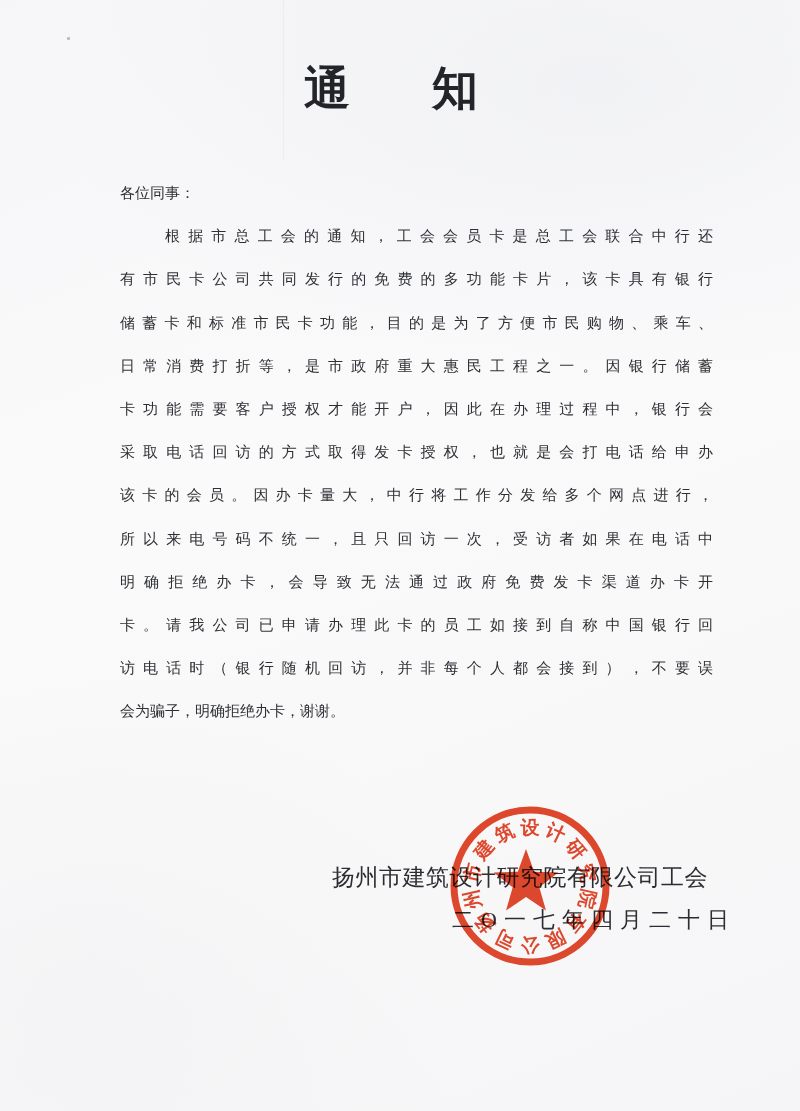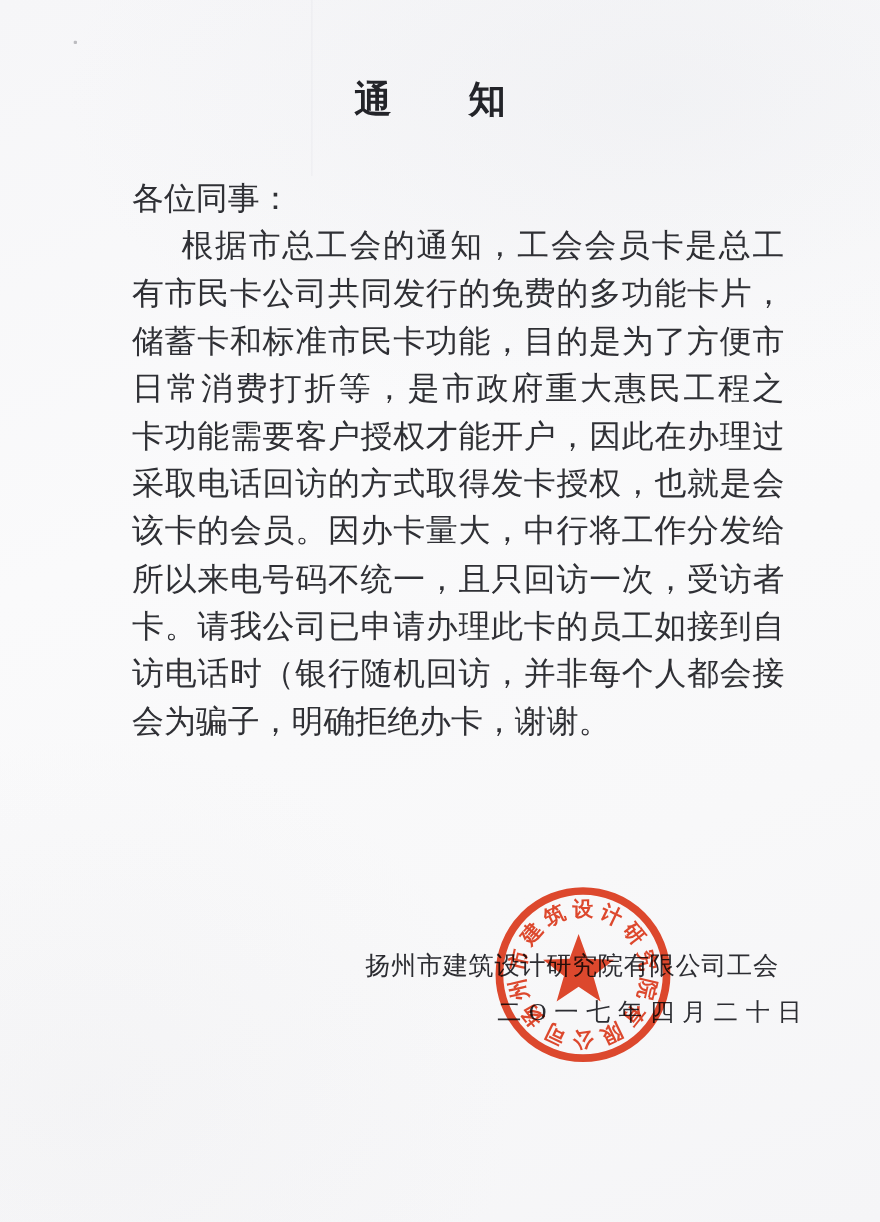--- a/index.html
+++ b/index.html
@@ -30,36 +30,36 @@
   .speck {
     position: absolute;
     left: 67px; top: 37px;
     width: 3px; height: 3px;
     background: #8d8d92;
     opacity: 0.55;
     border-radius: 1px;
   }
   .doc-title {
     position: absolute;
-    top: 68px;
+    top: 58px;
     left: 0;
     width: 100%;
     text-align: center;
-    font-size: 34px;
+    font-size: 46px;
     font-weight: bold;
     letter-spacing: 18px;
     color: #232429;
     white-space: pre;
   }
   .body-block {
     position: absolute;
-    top: 160px;
+    top: 172px;
     left: 120px;
     width: 593px;
-    font-size: 29px;
+    font-size: 15px;
     line-height: 43.2px;
     color: #2f3035;
   }
   .salutation {
     text-align: left;
   }
   .body-line {
     text-align: justify;
     text-align-last: justify;
     height: 43.2px;
@@ -120,20 +120,21 @@
     <div class="body-line salutation last">各位同事：</div>
     <div>
         <div class="body-line indent">根据市总工会的通知，工会会员卡是总工会联合中行还</div>
         <div class="body-line">有市民卡公司共同发行的免费的多功能卡片，该卡具有银行</div>
         <div class="body-line">储蓄卡和标准市民卡功能，目的是为了方便市民购物、乘车、</div>
         <div class="body-line">日常消费打折等，是市政府重大惠民工程之一。因银行储蓄</div>
         <div class="body-line">卡功能需要客户授权才能开户，因此在办理过程中，银行会</div>
         <div class="body-line">采取电话回访的方式取得发卡授权，也就是会打电话给申办</div>
         <div class="body-line">该卡的会员。因办卡量大，中行将工作分发给多个网点进行，</div>
         <div class="body-line">所以来电号码不统一，且只回访一次，受访者如果在电话中</div>
+        <div class="body-line">明确拒绝办卡，会导致无法通过政府免费发卡渠道办卡开</div>
         <div class="body-line">卡。请我公司已申请办理此卡的员工如接到自称中国银行回</div>
         <div class="body-line">访电话时（银行随机回访，并非每个人都会接到），不要误</div>
         <div class="body-line last">会为骗子，明确拒绝办卡，谢谢。</div>
       </div>
   </div>
 
   <div class="signature-line">扬州市建筑设计研究院有限公司工会</div>
 
   <div class="date-line">二O一七年四月二十日</div>
 

